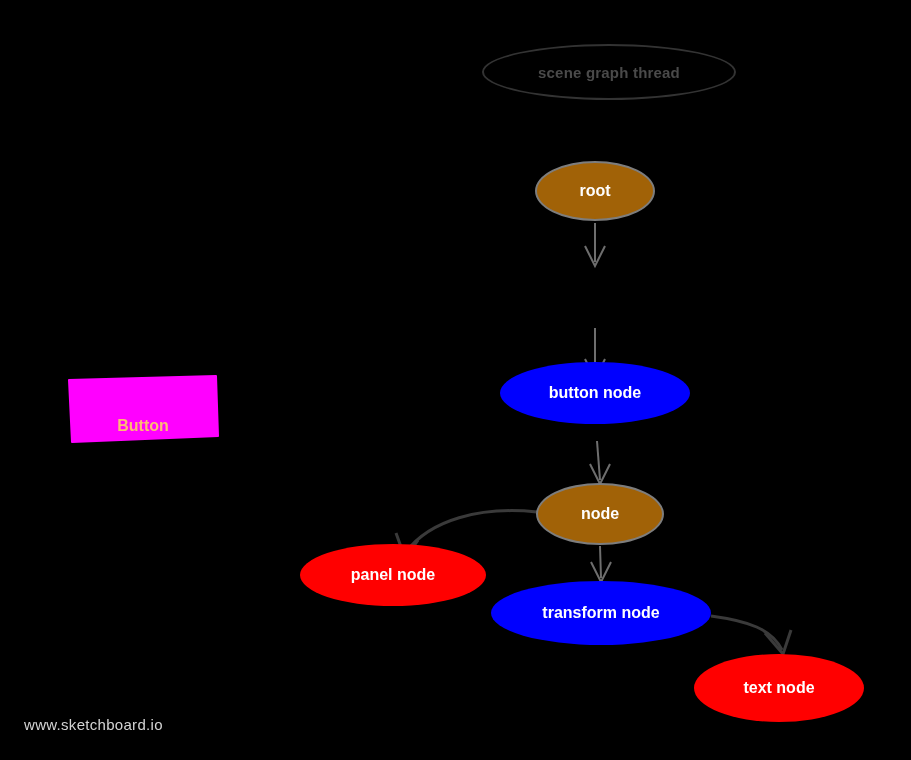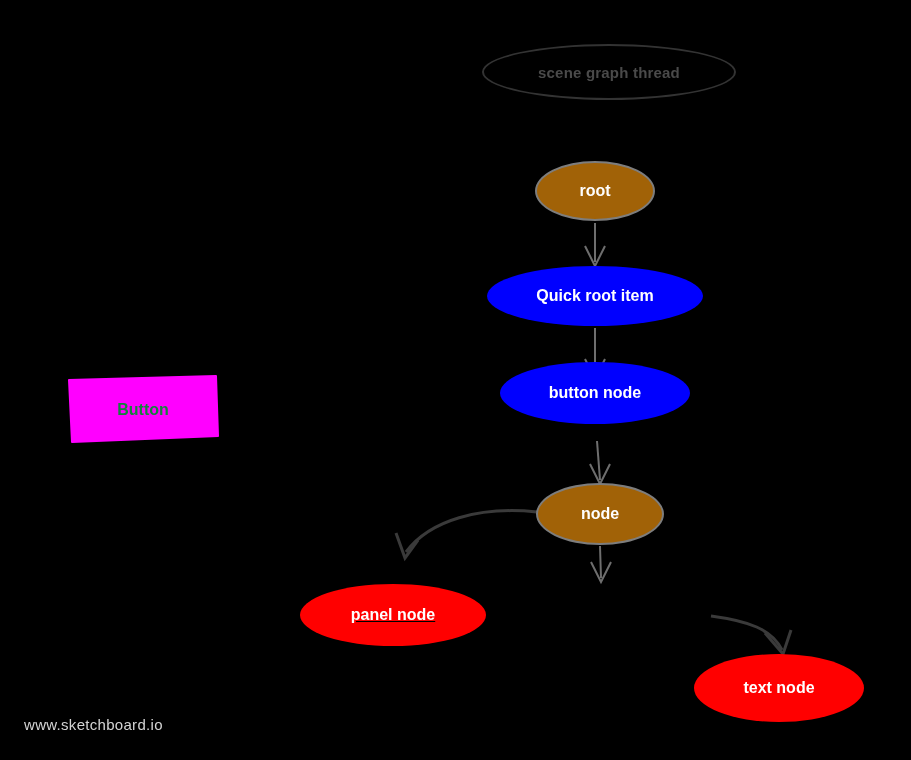--- a/index.html
+++ b/index.html
@@ -81,27 +81,27 @@
   .sketch-button {
     position: absolute;
   }
   .sketch-button svg {
     display: block;
     overflow: visible;
   }
   .sketch-button .btn-label {
     position: absolute;
     left: 0;
-    top: 0;
+    top: 16px;
     width: 100%;
     height: 100%;
     display: flex;
     align-items: center;
     justify-content: center;
-    color: #15803d;
+    color: #fdba74;
     font-size: 16px;
     font-weight: bold;
     white-space: nowrap;
     pointer-events: none;
   }
 
   
   #watermark {
     position: absolute;
     left: 24px;
@@ -160,36 +160,36 @@
     <svg width="154" height="72" viewBox="0 0 154 72" xmlns="http://www.w3.org/2000/svg">
       <path d="M 3 6 L 150 2 L 152 62 L 6 68 Z" fill="#ff00ff" stroke="#ff00ff" stroke-width="2" stroke-linejoin="round"></path>
     </svg>
     <span class="btn-label">Button</span>
   </div>
 
   <div class="node-ellipse gray" style="left:535px; top:161px; width:120px; height:60px;">
     <span class="lbl">root</span>
   </div>
 
-  <div class="node-ellipse blue" style="left:487px; top:266px; width:216px; height:60px;">
-    <span class="lbl">Quick root item</span>
-  </div>
 
   <div class="node-ellipse blue" style="left:500px; top:362px; width:190px; height:62px;text-align:center;">
     <span class="lbl">button node</span>
   </div>
 
   <div class="node-ellipse gray" style="left:536px; top:483px; width:128px; height:62px;">
     <span class="lbl">node</span>
   </div>
 
-  <div class="node-ellipse red" style="left:300px; top:584px; width:186px; height:62px;text-decoration:underline;">
+  <div class="node-ellipse red" style="left:300px; top:544px; width:186px; height:62px;">
     <span class="lbl">panel node</span>
   </div>
 
+  <div class="node-ellipse blue" style="left:491px; top:581px; width:220px; height:64px;">
+    <span class="lbl">transform node</span>
+  </div>
 
   <div class="node-ellipse red" style="left:694px; top:654px; width:170px; height:68px;">
     <span class="lbl">text node</span>
   </div>
 
   <div id="watermark">www.sketchboard.io</div>
 
 </div>
 
 </body></html>

